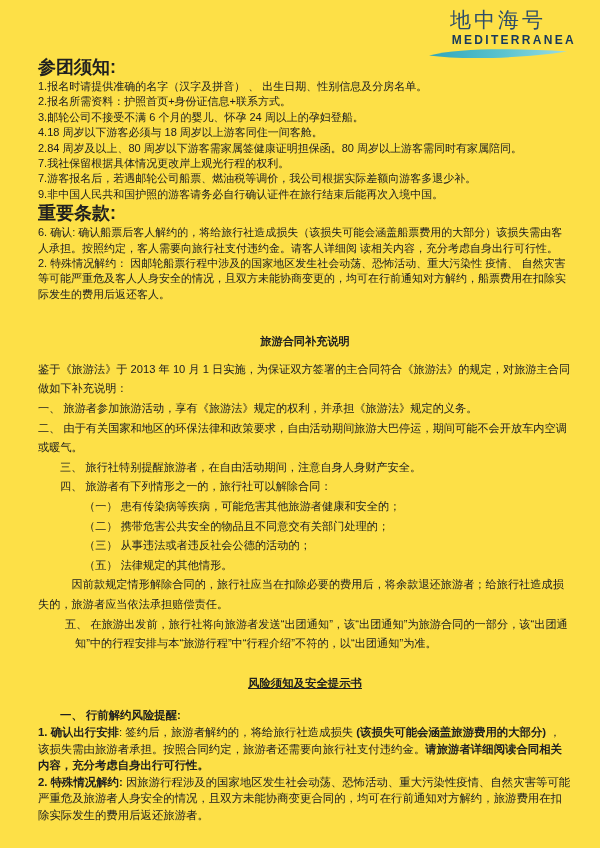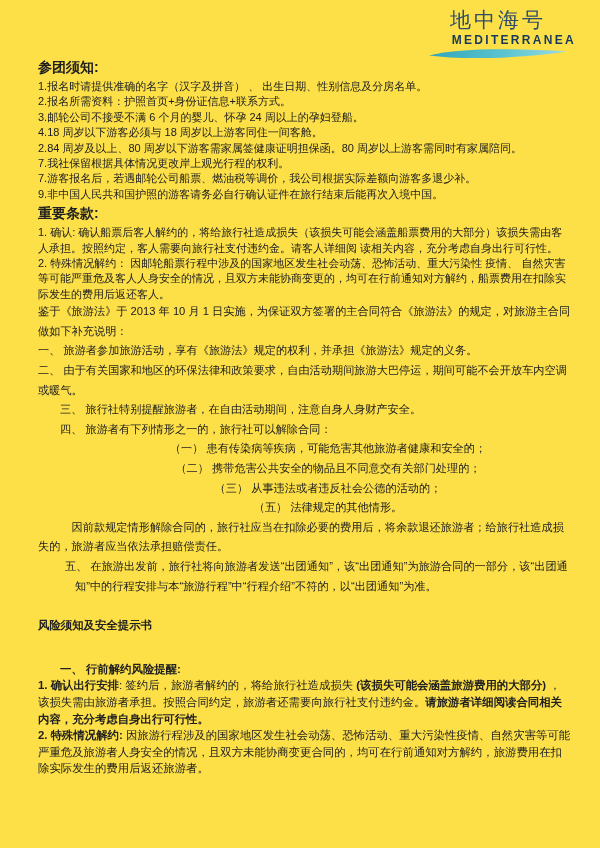--- a/index.html
+++ b/index.html
@@ -22,35 +22,35 @@
     line-height: 14px; margin-top: 1px; text-align: right;
   }
   .logo-wave { display: block; margin: 2px auto 0; }
   .content { padding: 58px 28px 0 38px; }
   .blk { margin: 0; }
   .b { font-weight: bold; }
 
   
   section.notice .blk, section.terms .blk { font-size: 11px; line-height: 15.4px; }
   section.notice .h, section.terms .h {
-    font-size: 14px; line-height: 19px; margin-bottom: 2px;
+    font-size: 18px; line-height: 19px; margin-bottom: 2px;
   }
   section.terms .h { margin-top: 2px; }
 
   section.supplement .blk { font-size: 11.2px; line-height: 19.6px; }
   .t1 { font-size: 15px; line-height: 20px; text-align: center; font-weight: bold;
         margin: 30px 0 8px; }
 
   section.risk .blk { font-size: 11.4px; line-height: 16.6px; }
-  .t2 { font-size: 16.5px; line-height: 22px; font-weight: bold;
-        margin: 21px 0 27px; }
+  .t2 { font-size: 16.5px; line-height: 22px; text-align: center; font-weight: bold;
+        margin: 21px 0 16px; text-decoration: underline; }
   .h2 { font-weight: bold; }
 
   .i2 { padding-left: 22px; }
-  .i4 { padding-left: 46px; text-align: center; }
+  .i4 { padding-left: 46px; }
   .hang { padding-left: 37px; text-indent: -10px; }
 </style>
 </head>
 <body>
 
 <div class="page">
 
   <div class="logo">
     <div class="logo-cn">地中海号</div>
     <div class="logo-en">MEDITERRANEA</div>
@@ -73,24 +73,25 @@
         <div class="blk p"><span>2.报名所需资料：护照首页+身份证信息+联系方式。</span></div>
         <div class="blk p"><span>3.邮轮公司不接受不满 6 个月的婴儿、怀孕 24 周以上的孕妇登船。</span></div>
         <div class="blk p"><span>4.18 周岁以下游客必须与 18 周岁以上游客同住一间客舱。</span></div>
         <div class="blk p"><span>2.84 周岁及以上、80 周岁以下游客需家属签健康证明担保函。80 周岁以上游客需同时有家属陪同。</span></div>
         <div class="blk p"><span>7.我社保留根据具体情况更改岸上观光行程的权利。</span></div>
         <div class="blk p"><span>7.游客报名后，若遇邮轮公司船票、燃油税等调价，我公司根据实际差额向游客多退少补。</span></div>
         <div class="blk p"><span>9.非中国人民共和国护照的游客请务必自行确认证件在旅行结束后能再次入境中国。</span></div>
       </section>
       <section class="sec terms">
         <div class="blk h"><span class="b">重要条款:</span></div>
-        <div class="blk p"><span>1. 确认: 确认船票后客人解约的，将给旅行社造成损失（该损失可能会涵盖船票费用的大部分）该损失需由客人承担。按照约定，客人需要向旅行社支付违约金。请客人详细阅 读相关内容，充分考虑自身出行可行性。</span></div>
+        <div class="blk p"><span>6. 确认: 确认船票后客人解约的，将给旅行社造成损失（该损失可能会涵盖船票费用的大部分）该损失需由客人承担。按照约定，客人需要向旅行社支付违约金。请客人详细阅 读相关内容，充分考虑自身出行可行性。</span></div>
         <div class="blk p"><span>2.  特殊情况解约：  因邮轮船票行程中涉及的国家地区发生社会动荡、恐怖活动、重大污染性 疫情、 自然灾害等可能严重危及客人人身安全的情况，且双方未能协商变更的，均可在行前通知对方解约，船票费用在扣除实际发生的费用后返还客人。</span></div>
       </section>
       <section class="sec supplement">
+        <div class="blk t1"><span class="b">旅游合同补充说明</span></div>
         <div class="blk p"><span>鉴于《旅游法》于 2013 年 10 月 1 日实施，为保证双方签署的主合同符合《旅游法》的规定，对旅游主合同做如下补充说明：</span></div>
         <div class="blk p"><span>一、 旅游者参加旅游活动，享有《旅游法》规定的权利，并承担《旅游法》规定的义务。</span></div>
         <div class="blk p"><span>二、 由于有关国家和地区的环保法律和政策要求，自由活动期间旅游大巴停运，期间可能不会开放车内空调或暖气。</span></div>
         <div class="blk p i2"><span>三、 旅行社特别提醒旅游者，在自由活动期间，注意自身人身财产安全。</span></div>
         <div class="blk p i2"><span>四、 旅游者有下列情形之一的，旅行社可以解除合同：</span></div>
         <div class="blk p i4"><span>（一） 患有传染病等疾病，可能危害其他旅游者健康和安全的；</span></div>
         <div class="blk p i4"><span>（二） 携带危害公共安全的物品且不同意交有关部门处理的；</span></div>
         <div class="blk p i4"><span>（三） 从事违法或者违反社会公德的活动的；</span></div>
         <div class="blk p i4"><span>（五） 法律规定的其他情形。</span></div>
         <div class="blk p" style="text-indent: 3em;"><span>因前款规定情形解除合同的，旅行社应当在扣除必要的费用后，将余款退还旅游者；给旅行社造成损失的，旅游者应当依法承担赔偿责任。</span></div>

